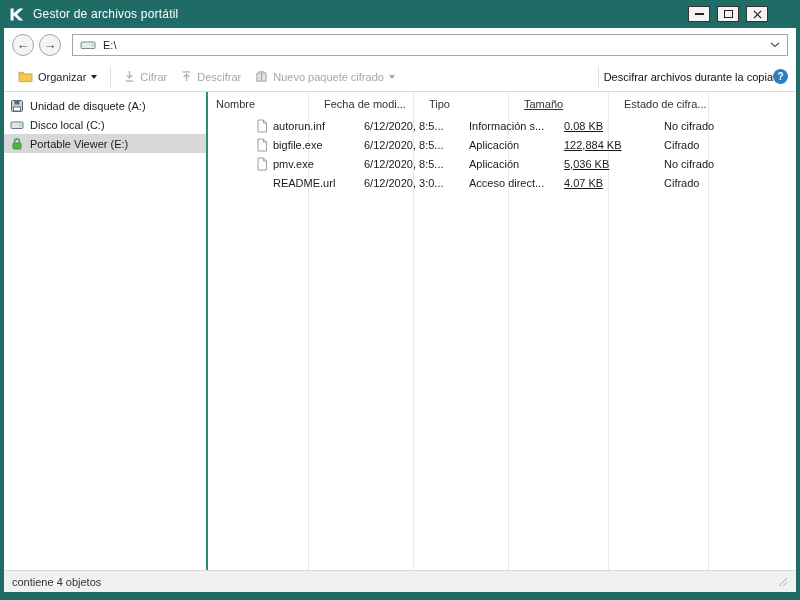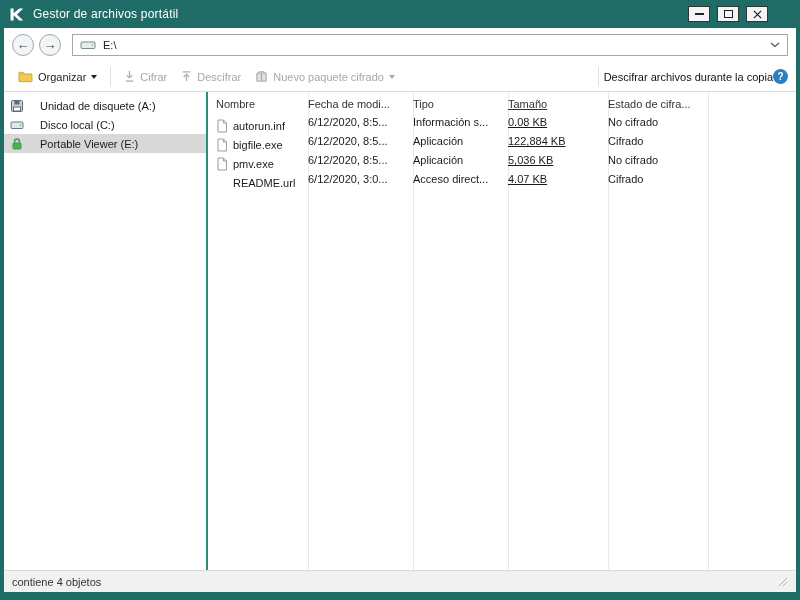--- a/index.html
+++ b/index.html
@@ -38,30 +38,30 @@
   .caret { width: 0; height: 0; border-left: 3.5px solid transparent; border-right: 3.5px solid transparent;
            border-top: 4px solid currentColor; margin-top: 1px; }
   .tool-sep { width: 1px; height: 20px; background: #dedede; margin: 0 5px; }
   .tool-right { margin-left: auto; display: flex; align-items: center; gap: 0; color: #111; }
   .info-icon { width: 15px; height: 15px; border-radius: 50%; background: var(--info-blue, #2e7fc2);
                color: #fff; font-size: 10px; font-weight: bold; display: flex;
                align-items: center; justify-content: center; }
 
   .content { flex: 1; min-height: 0; display: flex; }
   .sidebar { width: 202px; padding-top: 4px; font-size: 11px; color: #1a1a1a; }
-  .side-item { height: 19px; display: flex; align-items: center; gap: 16px; padding: 0 4px 0 6px; }
+  .side-item { height: 19px; display: flex; align-items: center; gap: 6px; padding: 0 4px 0 6px; }
   .side-item.selected { background: var(--selected-bg, #d8d8d8); }
   .side-icon { width: 14px; height: 14px; display: flex; flex: 0 0 auto; }
   .divider { width: 2px; background: var(--accent-line, #2e8b7a); }
 
   .filelist { flex: 1; position: relative; font-size: 11px; color: #1a1a1a; overflow: hidden; }
   .colline { position: absolute; top: 0; bottom: 0; width: 1px; background: #e9e9e9; }
   .header-row { display: flex; height: 24px; align-items: center; color: #333; position: relative; }
-  .row { display: flex; height: 19px; position: relative; }
-  .cell { padding-left: 0; white-space: nowrap; overflow: hidden; }
+  .row { display: flex; height: 19px; align-items: center; position: relative; margin-left: 40px; }
+  .cell { padding-left: 16px; white-space: nowrap; overflow: hidden; }
   .c-name { width: 100px; display: flex; align-items: center; gap: 5px; padding-left: 8px; }
   .c-date { width: 105px; }
   .c-type { width: 95px; }
   .c-size { width: 100px; text-decoration: underline; }
   .c-status { width: 100px; }
   .ficon { width: 12px; height: 14px; display: flex; flex: 0 0 auto; }
 
   .statusbar { height: 22px; background: #f1f1f1; border-top: 1px solid #d9d9d9;
                display: flex; align-items: center; padding: 4px 8px; font-size: 11px; color: #333; }
   .grip { margin-left: auto; display: flex; }

